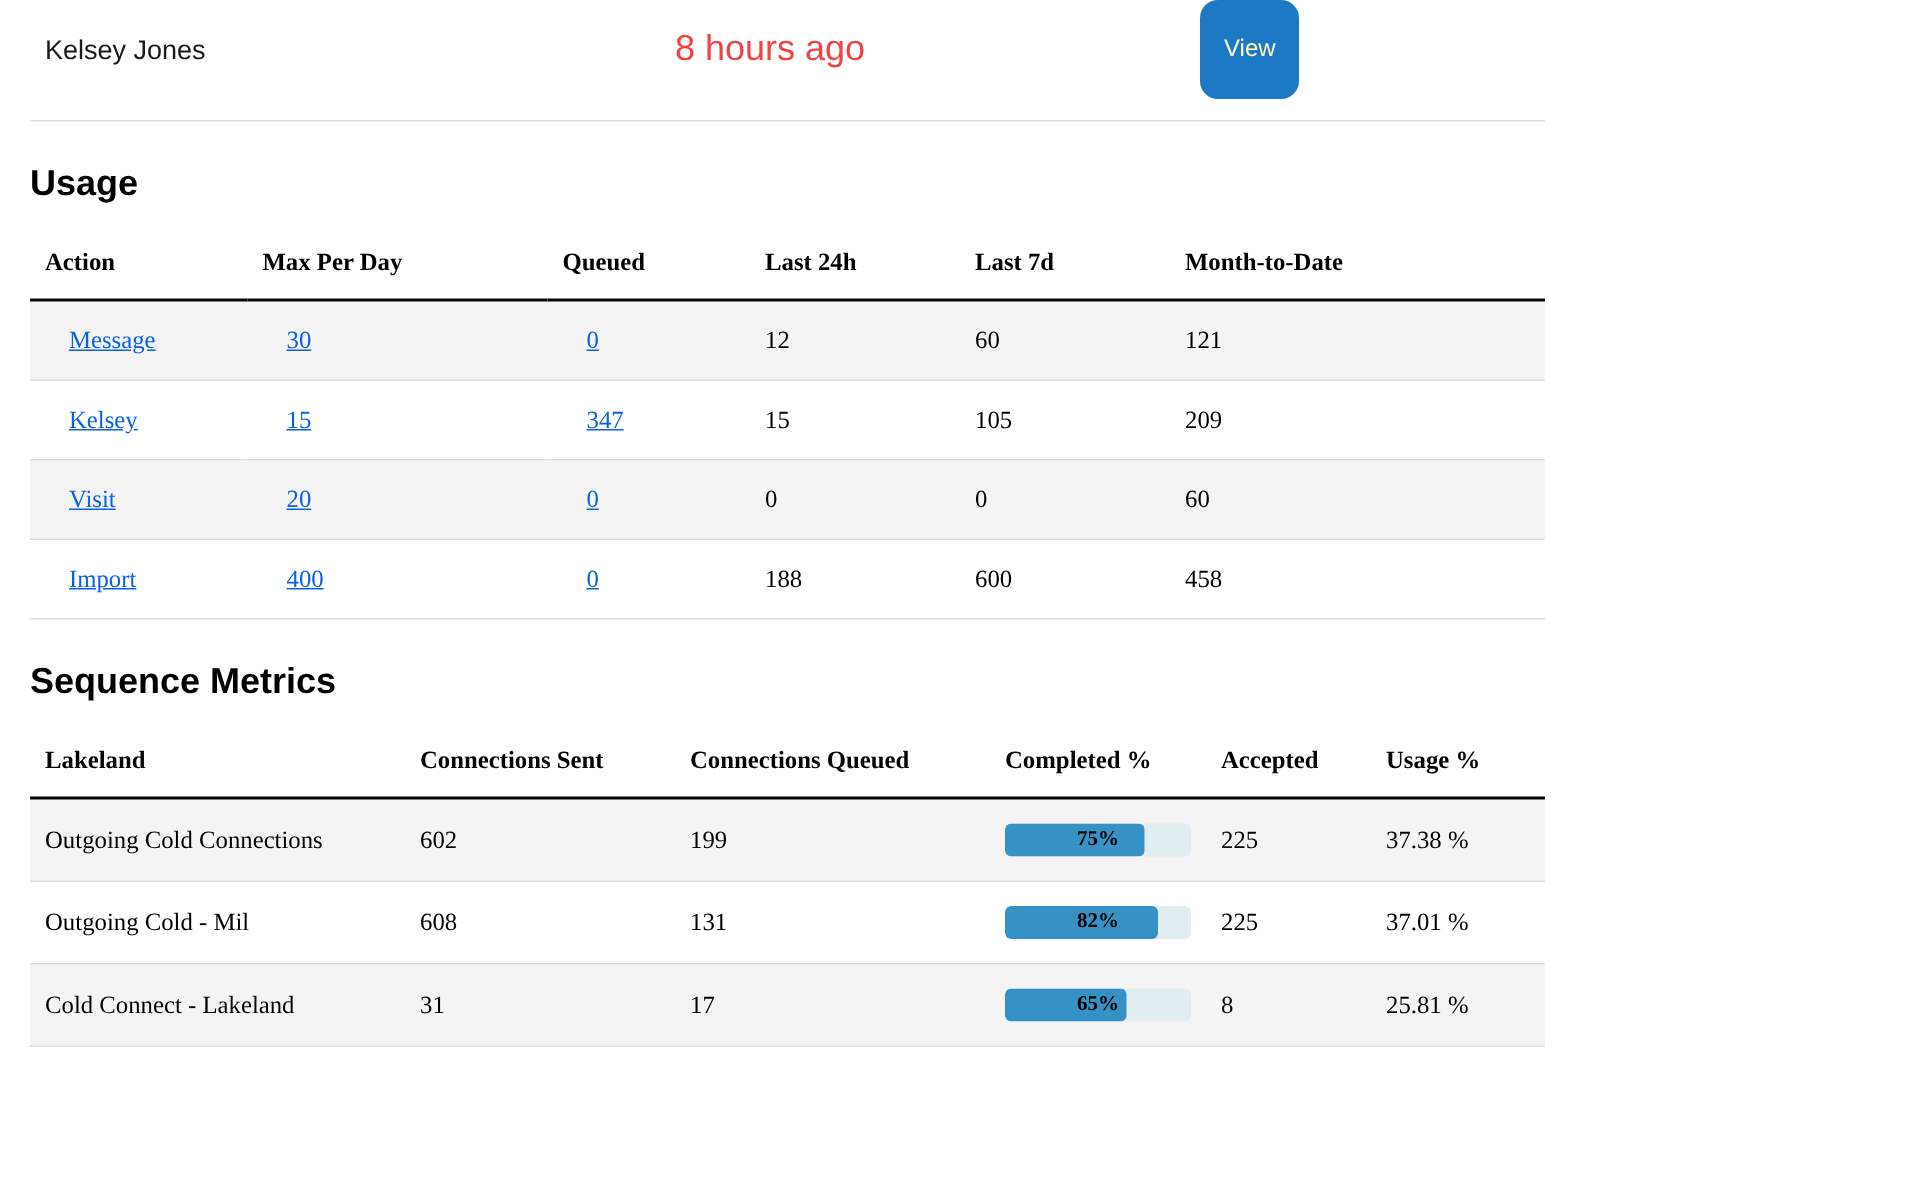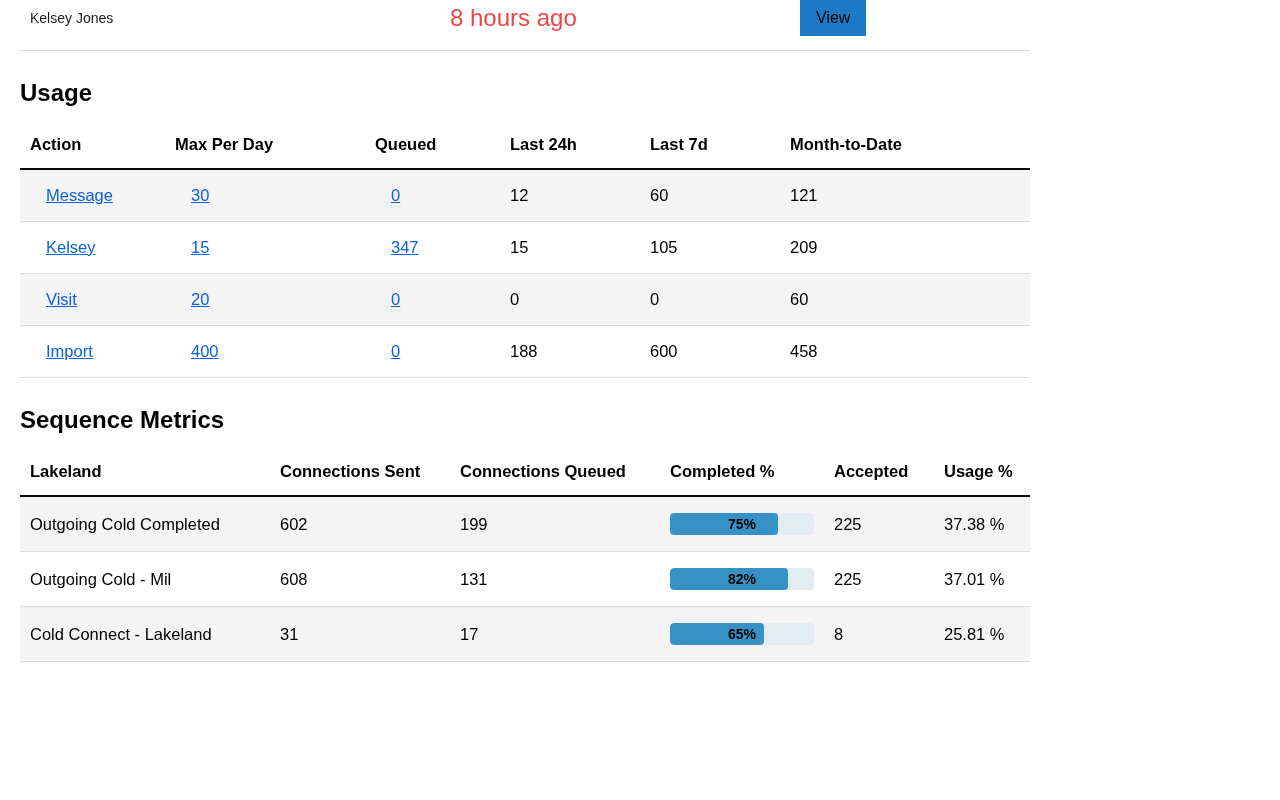--- a/index.html
+++ b/index.html
@@ -18,46 +18,47 @@
   
   .top-row {
     display: flex;
     align-items: center;
     border-bottom: 1px solid #ddd;
     padding-bottom: 14px;
   }
   .top-name {
     flex: 0 0 430px;
     padding-left: 10px;
-    font-size: 14px;
+    font-size: 18px;
     color: #1a1a1a;
   }
   .top-time {
     flex: 0 0 350px;
     font-size: 24px;
     color: #ef4444;
   }
   .top-action { }
   .btn {
     background: #1c79c5;
-    color: #000000;
+    color: #fef9c3;
     border: none;
-    border-radius: 0;
-    padding: 9px 16px;
+    border-radius: 12px;
+    padding: 24px 16px;
     font-size: 16px;
     cursor: pointer;
   }
   h2.section {
     font-size: 24px;
     font-weight: 700;
     margin: 28px 0 18px 0;
   }
   table {
     width: 100%;
     border-collapse: collapse;
+    font-family: Liberation Serif, serif;
   }
   thead th {
     text-align: left;
     font-weight: 700;
     font-size: 16.5px;
     padding: 10px 10px 14px 10px;
     border-bottom: 2px solid #080808;
   }
   tbody td {
     padding: 16px 10px;
@@ -72,21 +73,21 @@
     color: #0a62e0;
     text-decoration: underline;
     cursor: pointer;
     margin-left: 16px;
   }
   
   .progress-wrap {
     background: #e2edf2;
     border-radius: 4px;
     height: 22px;
-    width: 144px;
+    width: 124px;
     position: relative;
     overflow: hidden;
   }
   .progress-fill {
     background: #3692c4;
     height: 100%;
     border-radius: 4px;
   }
   .progress-label {
     position: absolute;
@@ -199,21 +200,21 @@
         <th>Lakeland</th>
         <th>Connections Sent</th>
         <th>Connections Queued</th>
         <th>Completed %</th>
         <th>Accepted</th>
         <th>Usage %</th>
       </tr>
     </thead>
     <tbody id="seq-body">
         <tr>
-          <td>Outgoing Cold Completed</td>
+          <td>Outgoing Cold Connections</td>
           <td>602</td>
           <td>199</td>
           <td>
             <div class="progress-wrap">
               <div class="progress-fill" style="width:75%"></div>
               <div class="progress-label">75%</div>
             </div>
           </td>
           <td>225</td>
           <td>37.38 %</td>

